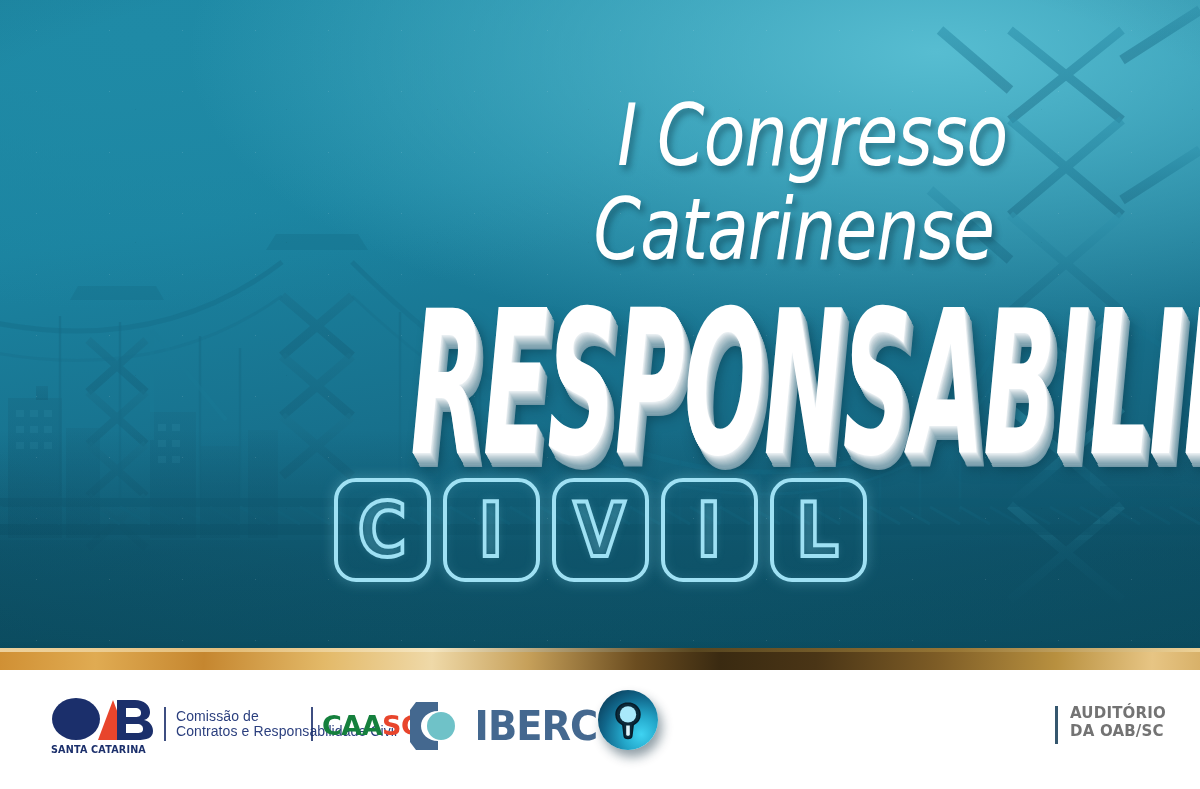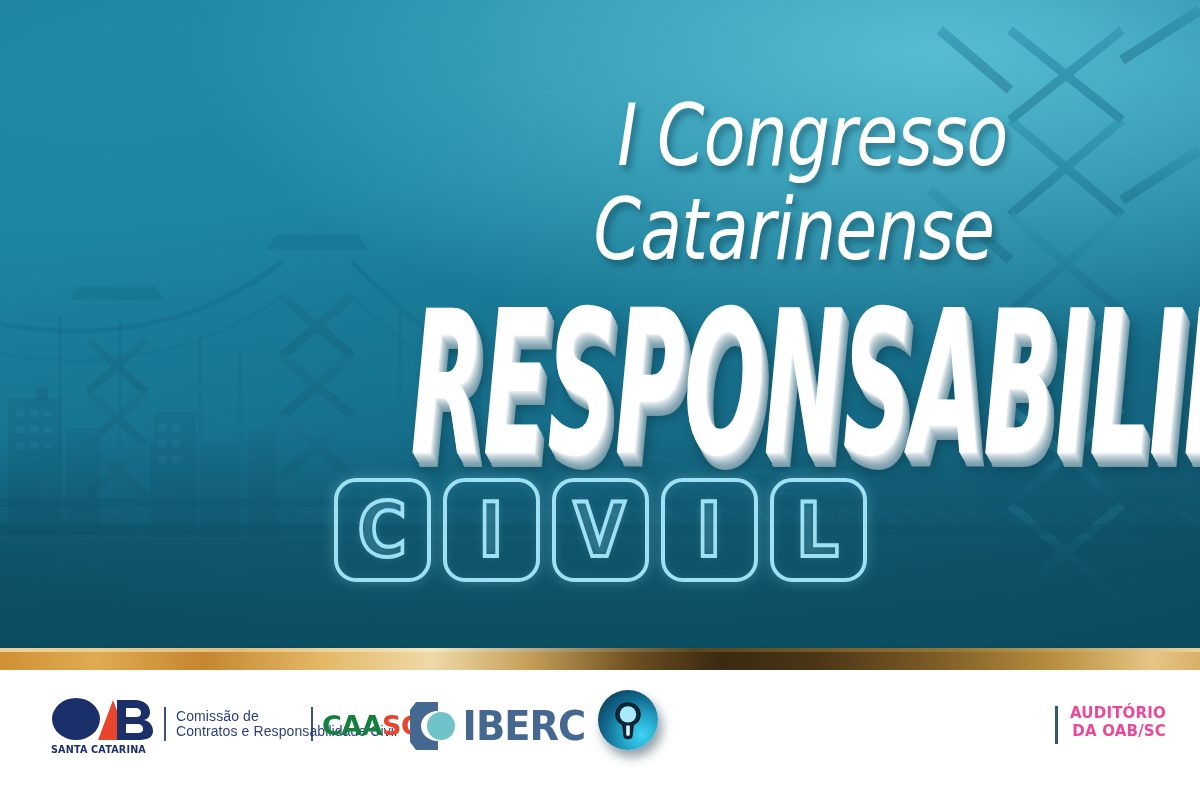--- a/index.html
+++ b/index.html
@@ -182,21 +182,21 @@
 
   .caasc{
     position:absolute; left:322px; top:711px;
     font-family:"DejaVu Sans", sans-serif;
     font-weight:700; font-size:27px; line-height:30px;
     letter-spacing:-.5px;
   }
   .caasc .caa{ color:#15803d; }
   .caasc .sc{ color:#e8452c; }
 
-  .iberc{ position:absolute; left:408px; top:698px; width:160px; height:56px; display:flex; align-items:center; gap:0; }
+  .iberc{ position:absolute; left:408px; top:698px; width:160px; height:56px; display:flex; align-items:center; gap:12px; }
   .iberc-mark{ width:52px; height:52px; }
   .iberc-word{
     font-family:"DejaVu Sans", sans-serif;
     font-weight:700; font-size:40px; line-height:40px;
     color:#44688f; letter-spacing:-1px;
     transform:scaleX(.96);
   }
 
   
   .datebar{
@@ -226,21 +226,21 @@
     background:radial-gradient(circle at 72% 74%, #3fd3f2 0%, #23a6c9 30%, #11688c 60%, #0a3a56 88%, #07293d 100%);
     box-shadow:4px 7px 11px rgba(8,40,58,.45);
     display:flex; align-items:center; justify-content:center;
     z-index:3;
   }
 
   .auditorio{
     position:absolute; left:1070px; top:704px;
     font-family:"DejaVu Sans", sans-serif;
     font-weight:700; font-size:15px; line-height:18px;
-    color:#ec4899; letter-spacing:.2px;text-align:right;
+    color:#737373; letter-spacing:.2px;
   }
 </style>
 </head>
 <body>
 
 <div id="poster">
 
   <div class="bg"></div>
 
   <div class="bridge">

